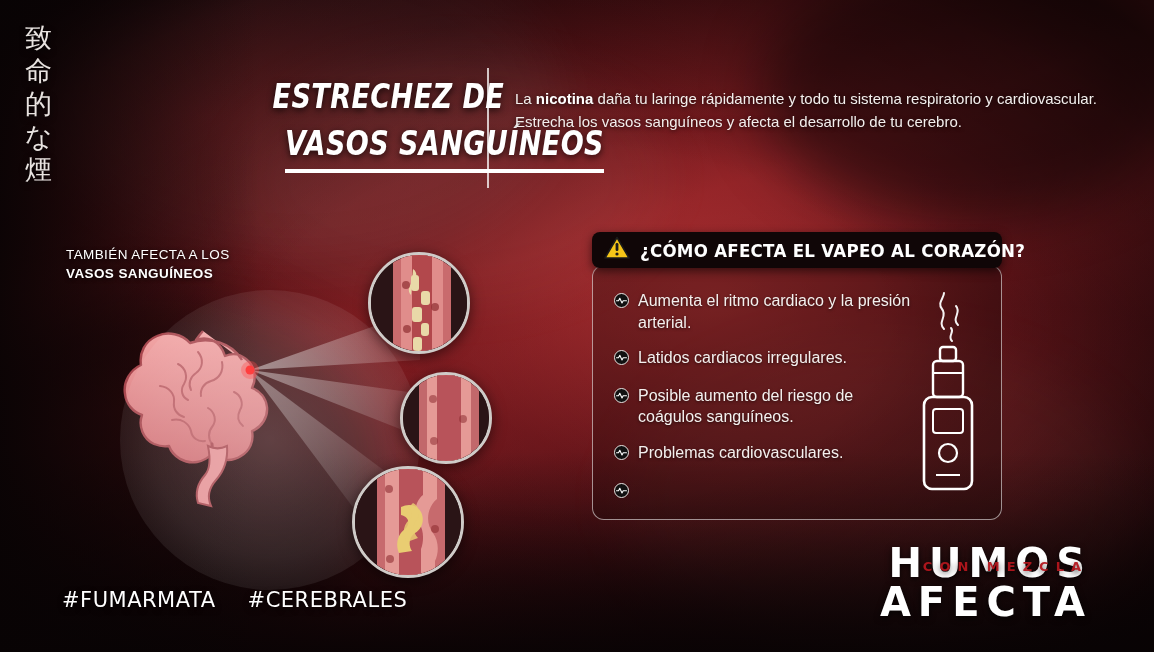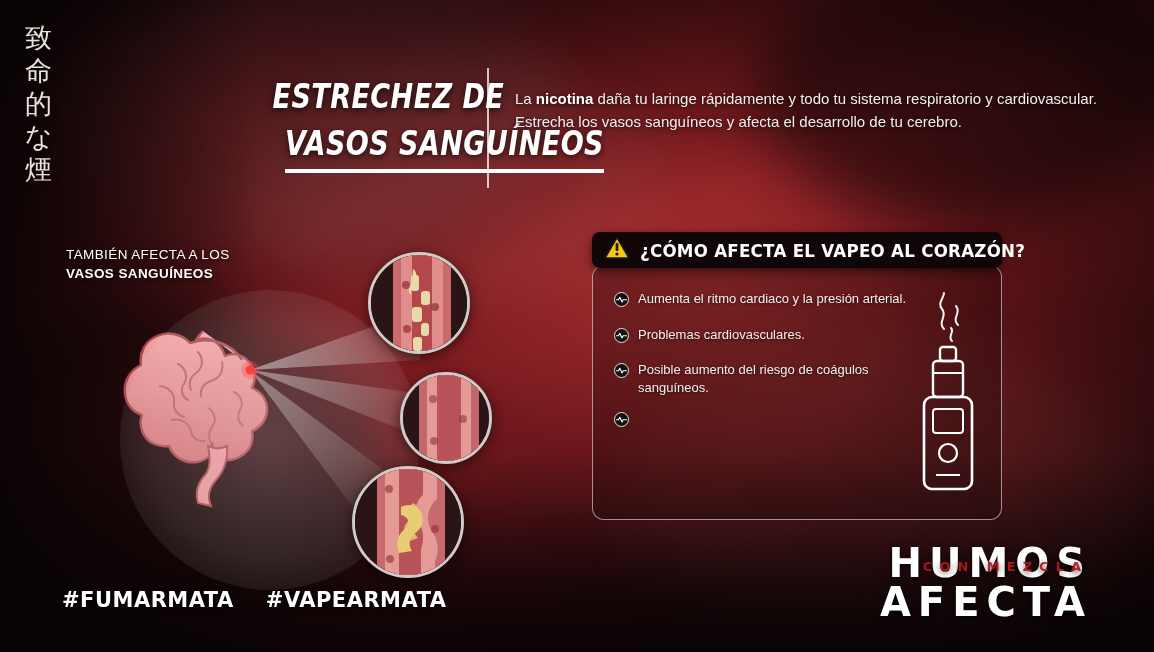--- a/index.html
+++ b/index.html
@@ -154,36 +154,36 @@
     transform-origin: left center;
     white-space: nowrap;
   }
   #bullets {
     position: absolute; left: 614px; top: 290px; width: 300px;
   }
   .bullet {
     display: flex; align-items: flex-start; gap: 9px;
     margin-bottom: 14px;
     color: #f4f0ee;
-    font-size: 13px;
+    font-size: 16px;
     line-height: 1.35;
     text-shadow: 0 1px 3px rgba(0,0,0,.6);
   }
   .bdot { flex: 0 0 auto; margin-top: 2px; }
 
   
   #vape { position: absolute; left: 900px; top: 285px; width: 110px; height: 215px; }
 
   
   #tags {
     position: absolute; left: 62px; top: 588px;
     display: flex; gap: 32px;
     color: #fff;
     font-family: "DejaVu Sans", sans-serif;
-    font-weight: bold;
+    font-weight: normal;
     font-size: 21px;
     letter-spacing: .5px;
     text-shadow: 0 2px 6px rgba(0,0,0,.8);
   }
 
   
   #logo {
     position: absolute; right: 62px; bottom: 30px;
     text-align: right;
     font-family: "DejaVu Sans", sans-serif;
@@ -358,38 +358,47 @@
       </span>
       <span>Aumenta el ritmo cardiaco y la presión arterial.</span>
     </div>
     <div class="bullet">
       <span class="bdot">
         <svg width="15" height="15" viewBox="0 0 15 15">
             <circle cx="7.5" cy="7.5" r="7" fill="#111" stroke="#e8e4e2" stroke-width="1"></circle>
             <path d="M2.5 7.8h2l1.3-2.6L8 10l1.2-2.2h3.3" fill="none" stroke="#fff" stroke-width="1.1" stroke-linejoin="round" stroke-linecap="round"></path>
           </svg>
       </span>
-      <span>Problemas cardiovasculares.</span>
+      <span>Latidos cardiacos irregulares.</span>
     </div>
     <div class="bullet">
       <span class="bdot">
         <svg width="15" height="15" viewBox="0 0 15 15">
             <circle cx="7.5" cy="7.5" r="7" fill="#111" stroke="#e8e4e2" stroke-width="1"></circle>
             <path d="M2.5 7.8h2l1.3-2.6L8 10l1.2-2.2h3.3" fill="none" stroke="#fff" stroke-width="1.1" stroke-linejoin="round" stroke-linecap="round"></path>
           </svg>
       </span>
       <span>Posible aumento del riesgo de coágulos sanguíneos.</span>
     </div>
     <div class="bullet">
       <span class="bdot">
         <svg width="15" height="15" viewBox="0 0 15 15">
             <circle cx="7.5" cy="7.5" r="7" fill="#111" stroke="#e8e4e2" stroke-width="1"></circle>
             <path d="M2.5 7.8h2l1.3-2.6L8 10l1.2-2.2h3.3" fill="none" stroke="#fff" stroke-width="1.1" stroke-linejoin="round" stroke-linecap="round"></path>
           </svg>
       </span>
+      <span>Problemas cardiovasculares.</span>
+    </div>
+    <div class="bullet">
+      <span class="bdot">
+        <svg width="15" height="15" viewBox="0 0 15 15">
+            <circle cx="7.5" cy="7.5" r="7" fill="#111" stroke="#e8e4e2" stroke-width="1"></circle>
+            <path d="M2.5 7.8h2l1.3-2.6L8 10l1.2-2.2h3.3" fill="none" stroke="#fff" stroke-width="1.1" stroke-linejoin="round" stroke-linecap="round"></path>
+          </svg>
+      </span>
     </div>
   </div>
 
   <div id="vape">
     <svg width="110" height="215" viewBox="0 0 110 215">
       <g fill="none" stroke="#ffffff" stroke-width="2" stroke-linecap="round" opacity=".95">
         <path d="M44 44c-7-7 4-13-2-20 -5-6 2-11 2-16"></path>
         <path d="M58 40c-7-7 4-12-2-19"></path>
         <path d="M52 56c-5-5 3-9-1-13"></path>
       </g>
@@ -401,21 +410,21 @@
 
       <rect x="24" y="112" width="48" height="92" rx="8" fill="none" stroke="#fff" stroke-width="2.6"></rect>
       <rect x="33" y="124" width="30" height="24" rx="3" fill="none" stroke="#fff" stroke-width="2"></rect>
       <circle cx="48" cy="168" r="9" fill="none" stroke="#fff" stroke-width="2.2"></circle>
       <line x1="36" y1="190" x2="60" y2="190" stroke="#fff" stroke-width="2"></line>
     </svg>
   </div>
 
   <div id="tags">
     <span>#FUMARMATA</span>
-    <span>#VAPEARMATA</span>
+    <span>#CEREBRALES</span>
   </div>
 
   <div id="logo">
     <div class="lrow">HUMOS</div>
     <div class="lrow lrow2">
       <span class="sub">CON MEZCLA</span>
       <span>AFECTA</span>
     </div>
   </div>
 

